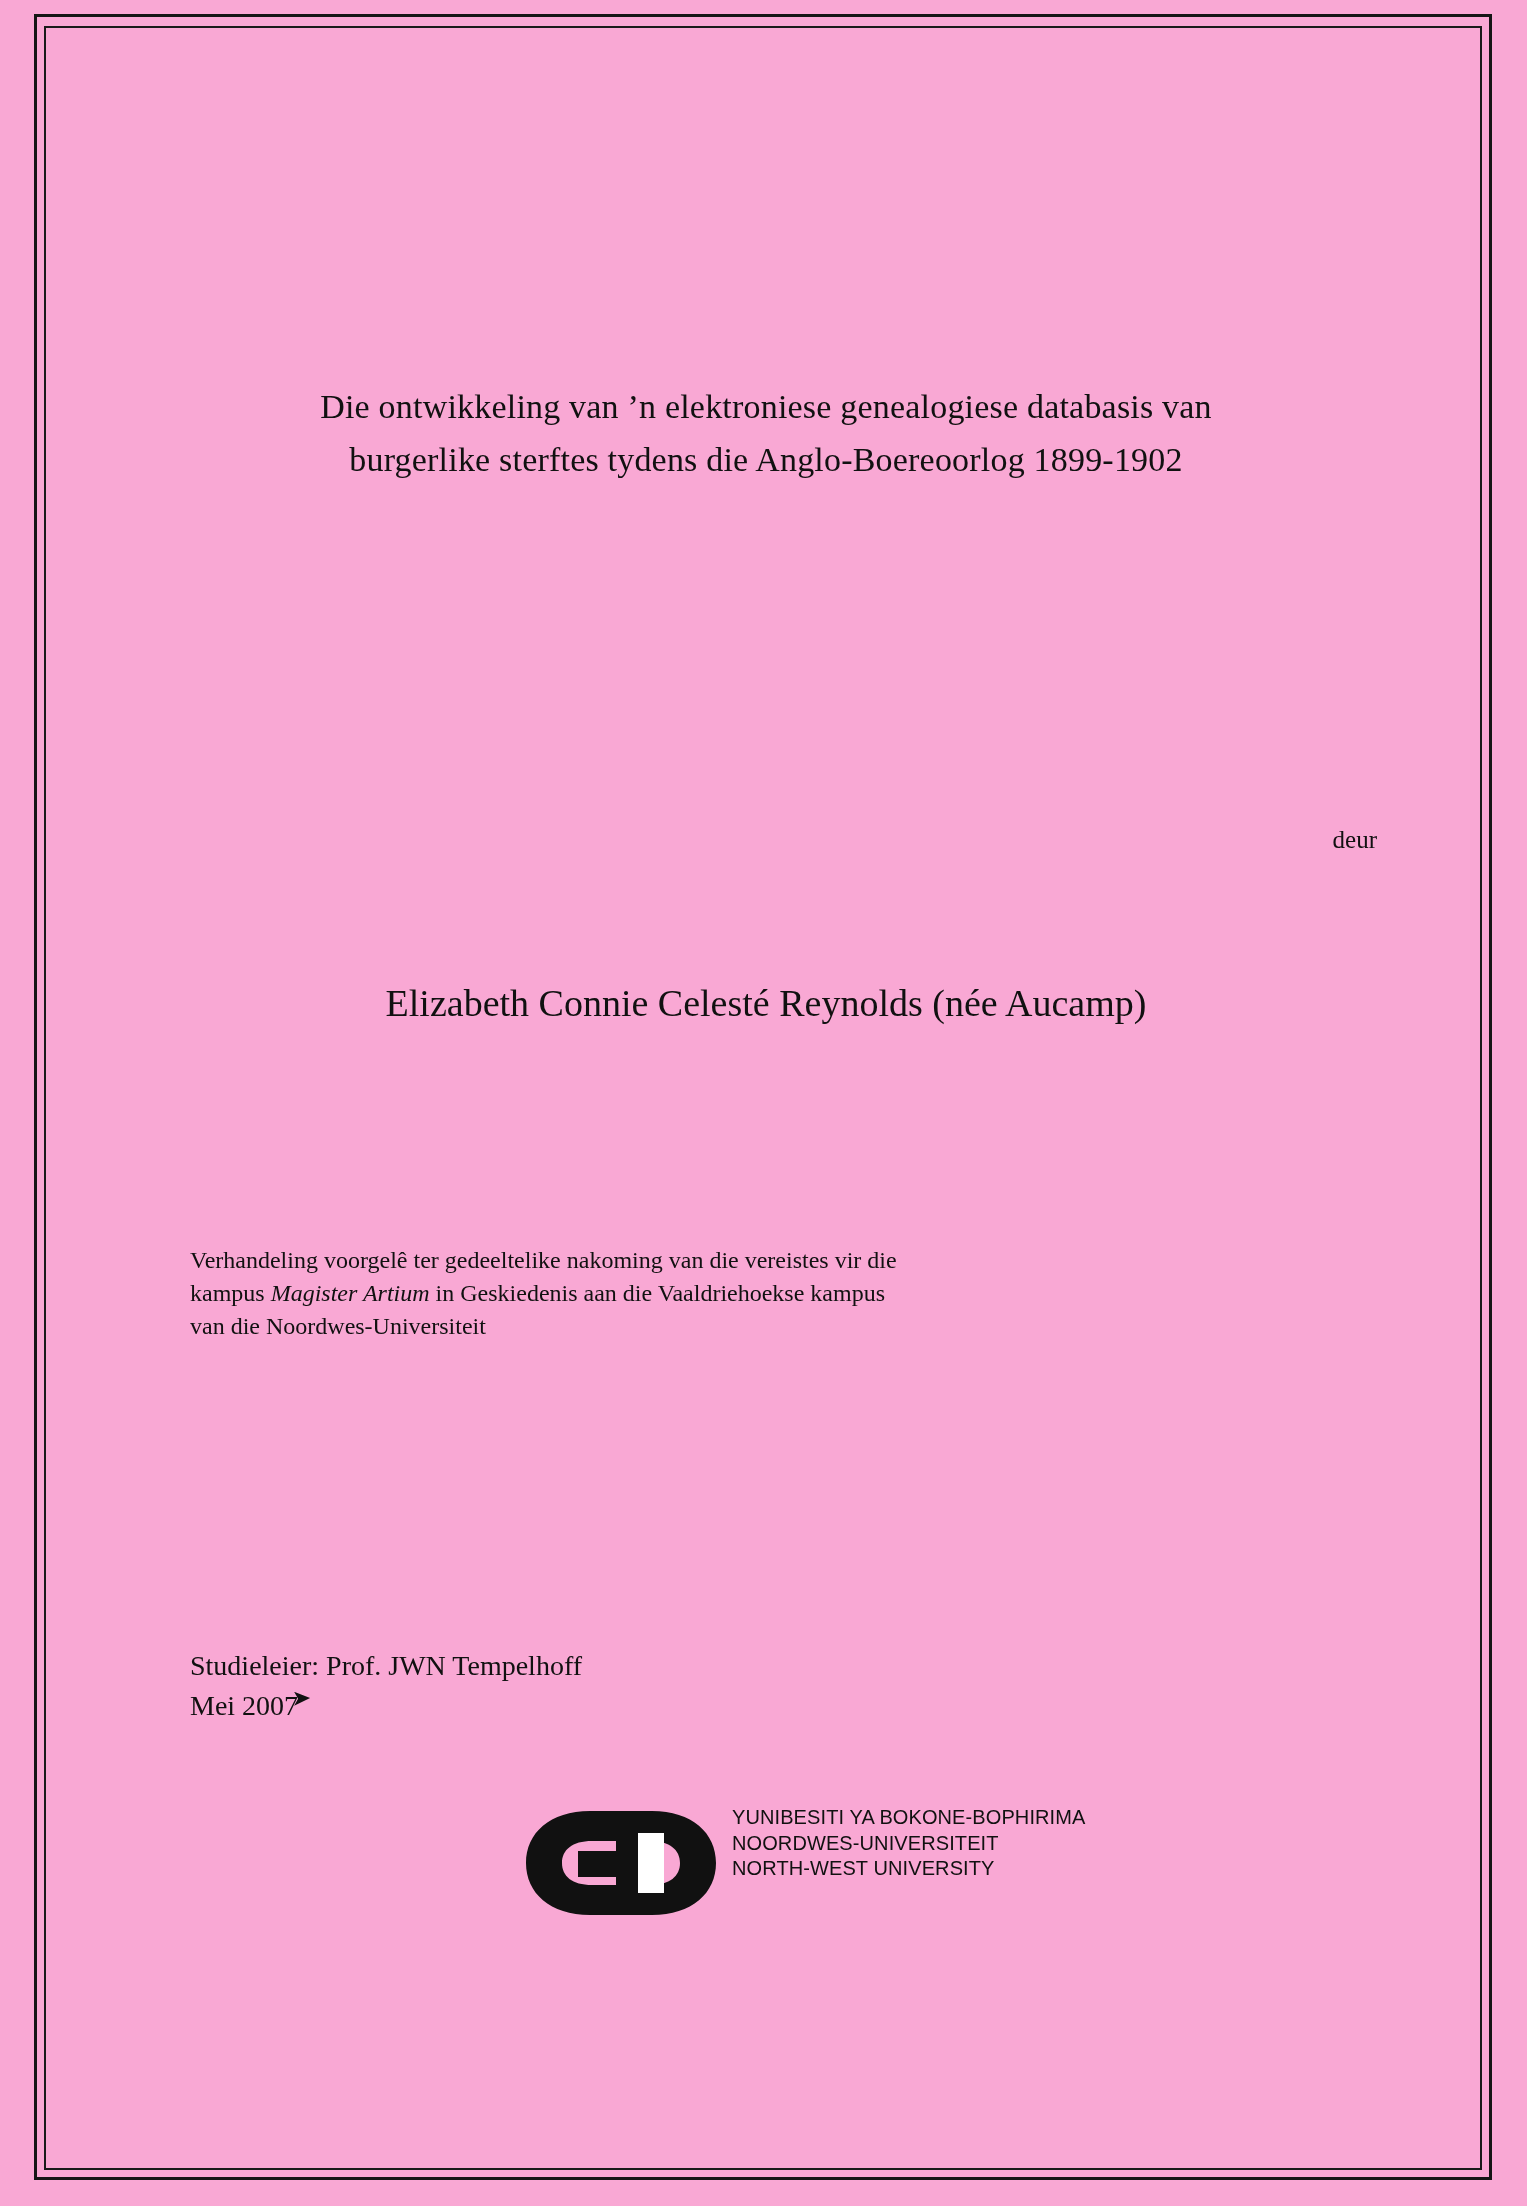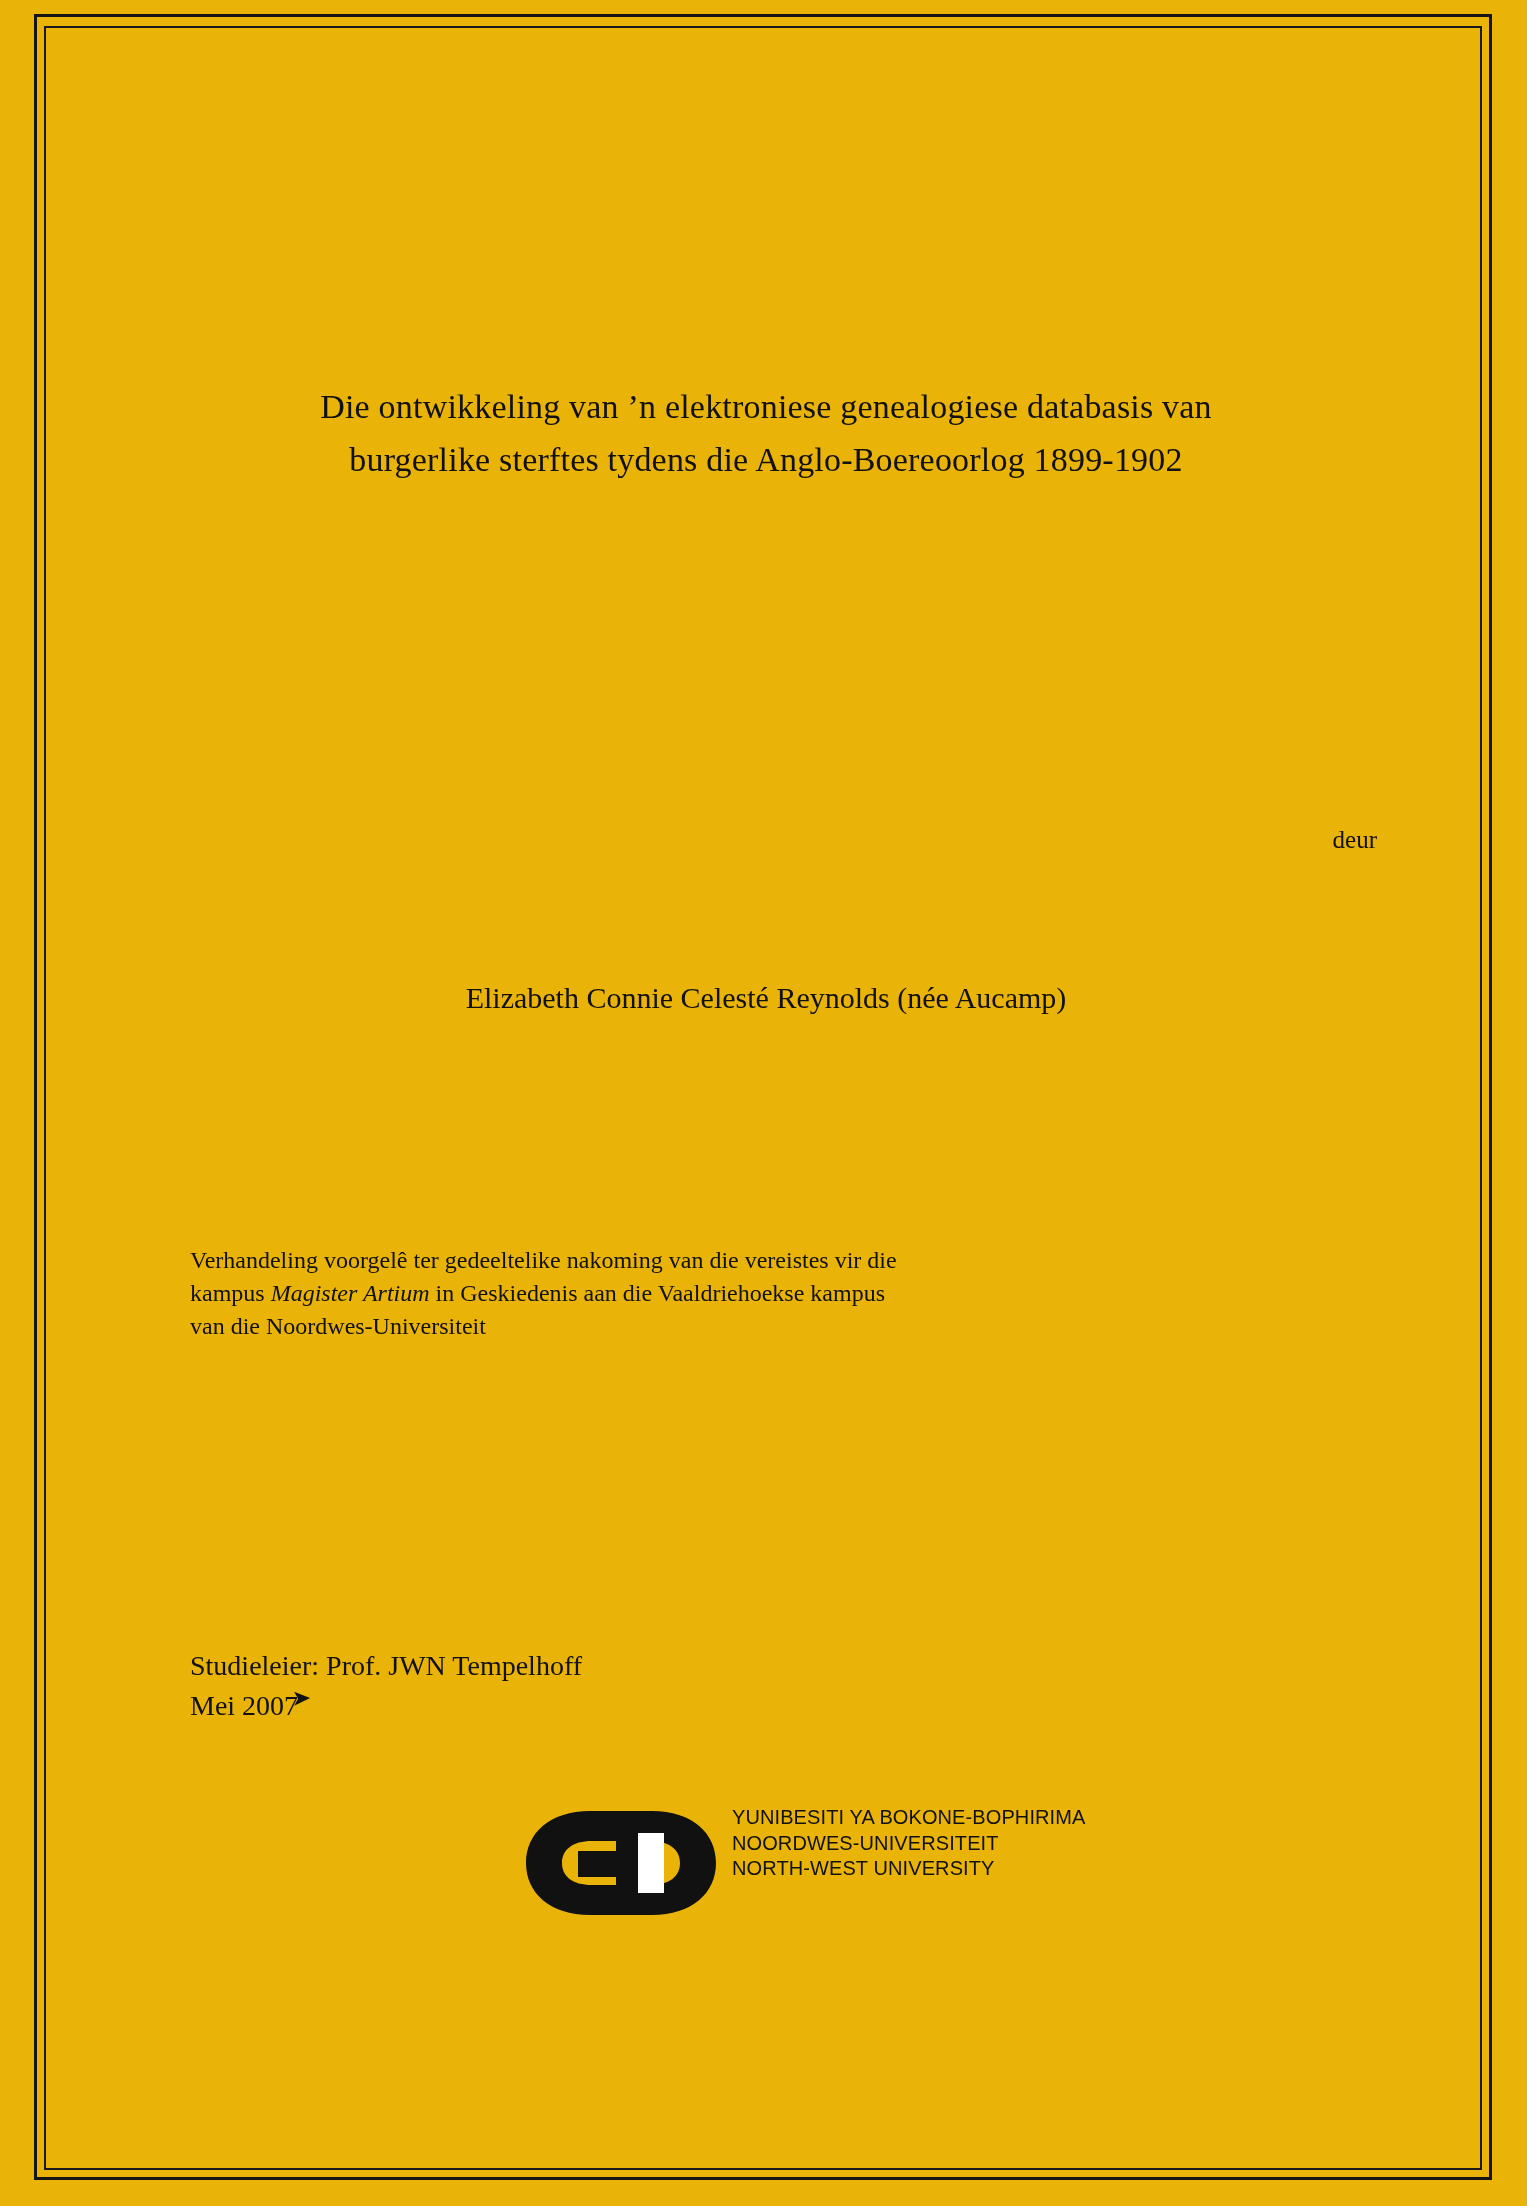--- a/index.html
+++ b/index.html
@@ -4,21 +4,21 @@
 <style>
   html, body {
     margin: 0;
     padding: 0;
     background: #ffffff;
   }
   .page {
     position: relative;
     width: 1527px;
     height: 2206px;
-    background: #eab308;
+    background: #f9a8d4;
     overflow: hidden;
     font-family: "Liberation Serif", serif;
     color: #111111;
   }
   
   .scan-border-outer {
     position: absolute;
     left: 34px;
     top: 14px;
     width: 1458px;
@@ -61,21 +61,21 @@
     width: 1222px;
     text-align: right;
     font-size: 25px;
   }
   .author {
     position: absolute;
     left: 15px;
     top: 955px;
     width: 1222px;
     text-align: center;
-    font-size: 30px;
+    font-size: 38px;
   }
   .statement {
     position: absolute;
     left: 50px;
     top: 1218px;
     width: 1155px;
     font-size: 24px;
     line-height: 1.38;
   }
   .statement .just {

